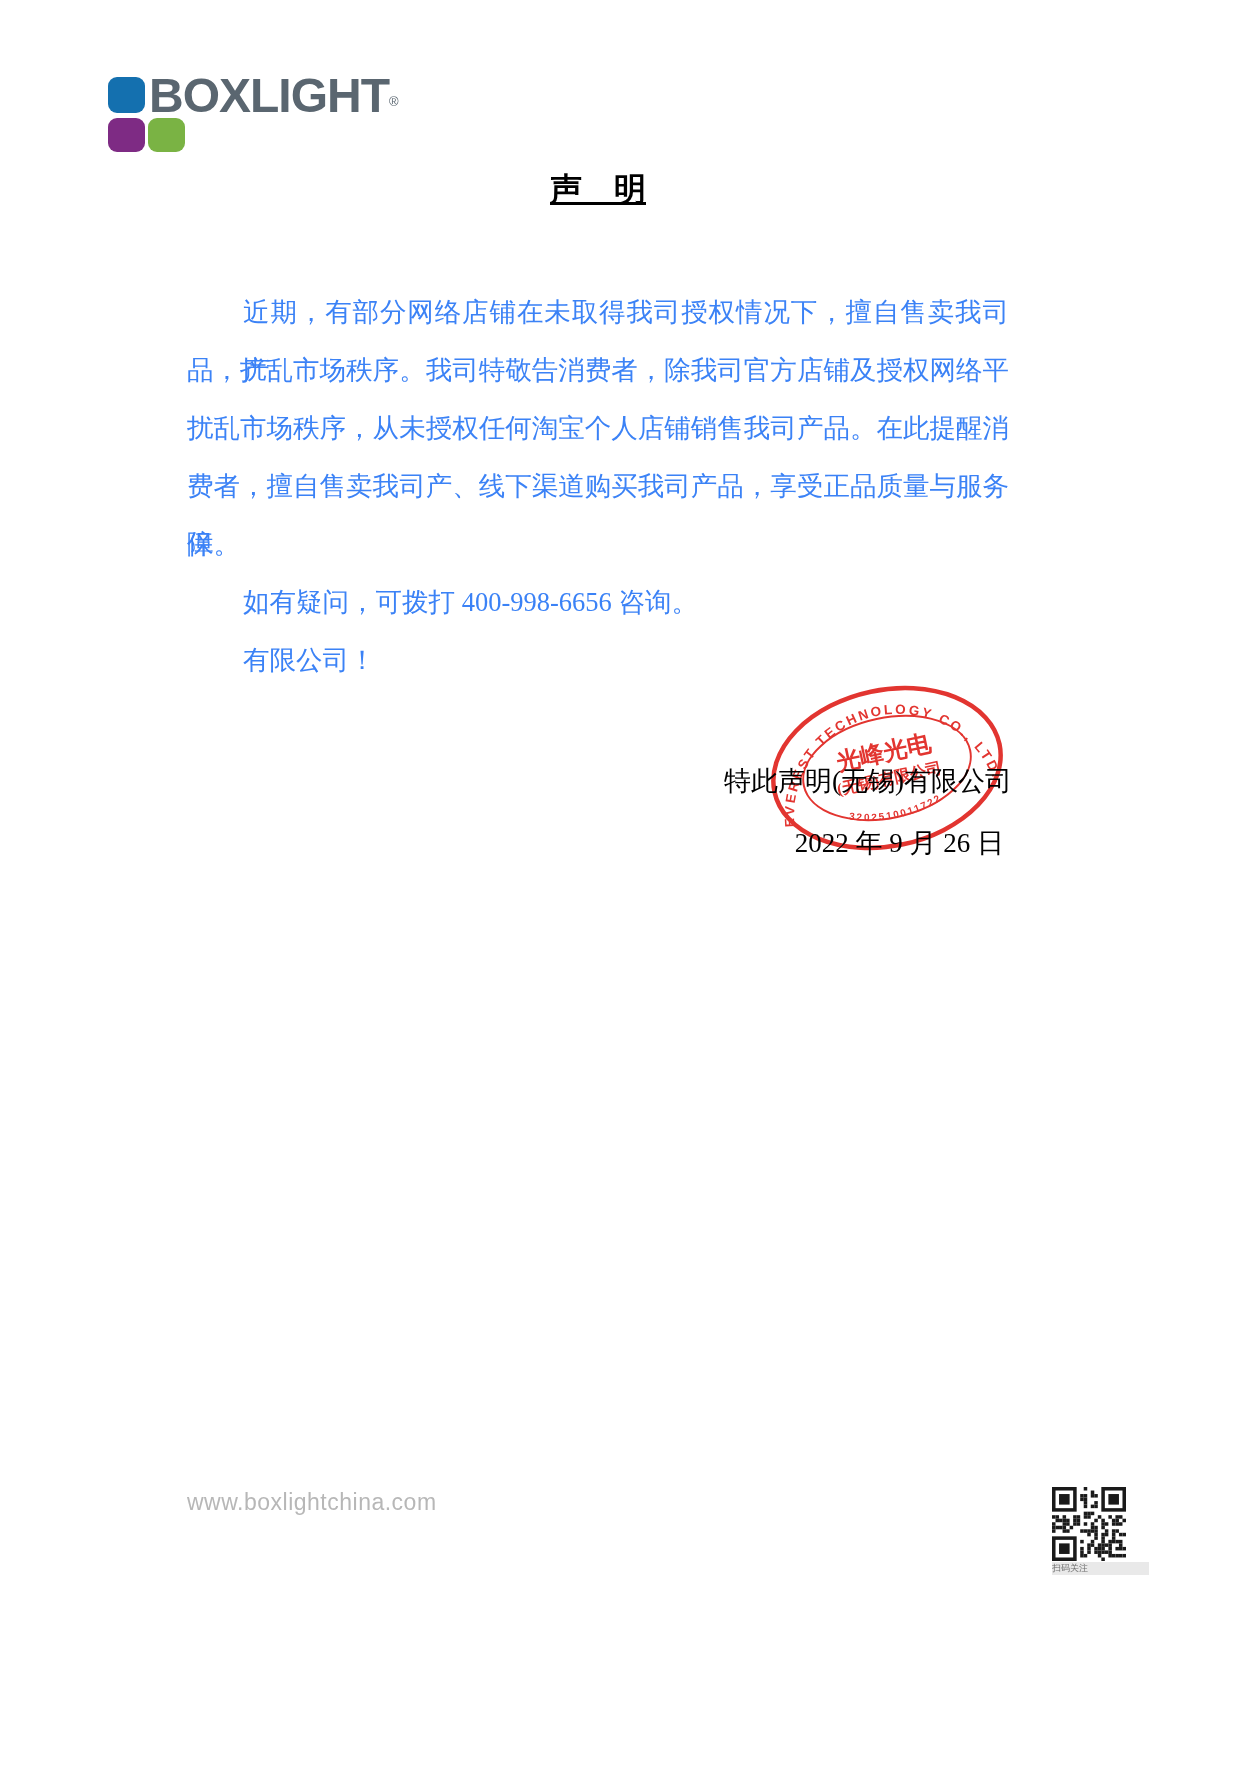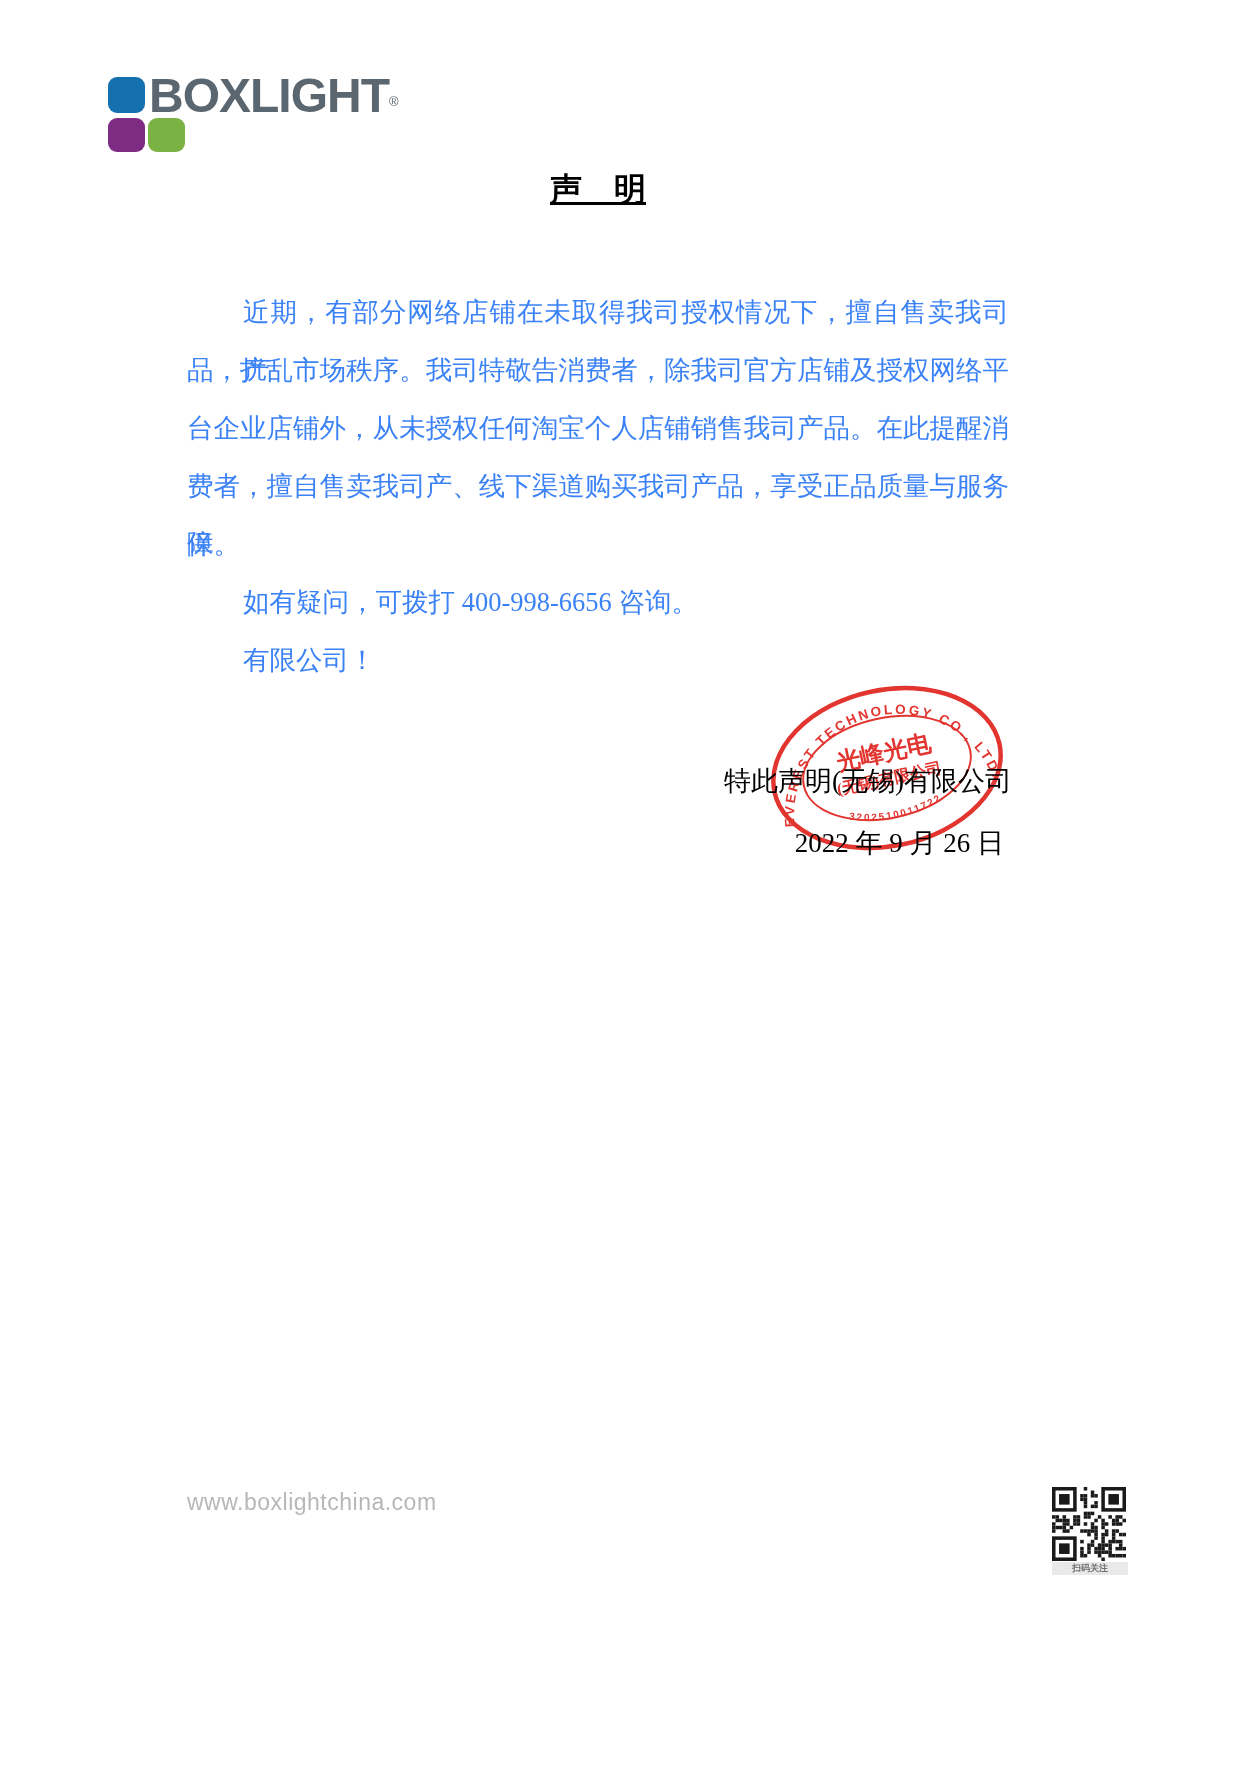--- a/index.html
+++ b/index.html
@@ -61,45 +61,44 @@
   
   .footer-url{
     position:absolute;left:143px;top:1489px;width:822px;height:26px;
     text-align:left;font-family:"Liberation Sans","DejaVu Sans",sans-serif;
     font-size:23px;letter-spacing:.5px;color:#b7b7b7;font-weight:normal;
   }
 
   
   .qr-box{position:absolute;left:1008px;top:1487px;width:74px;height:88px;}
   .qr-caption{
-    position:absolute;left:0;top:75px;width:76px;height:13px;
+    position:absolute;left:0;top:75px;width:97px;height:13px;
     background:#e9e9e9;color:#6f6f6f;
-    font-size:9px;line-height:13px;text-align:center;
+    font-size:9px;line-height:13px;text-align:left;
     font-family:"Liberation Sans","DejaVu Sans",sans-serif;
-    font-weight:bold;
   }
 </style>
 </head>
 <body>
 
 <div class="page">
 
   <div class="logo">
     <div class="sq sq-blue" style="background-color: rgb(20, 112, 175);"></div>
     <div class="sq sq-purple" style="background-color: rgb(126, 43, 132);"></div>
     <div class="sq sq-green" style="background-color: rgb(122, 179, 68);"></div>
     <div class="logo-text"><span>BOXLIGHT</span><span class="logo-reg">®</span></div>
   </div>
 
   <div class="doc-title">声　明</div>
 
   <div class="body-block">
     <div class="line just indent">近期，有部分网络店铺在未取得我司授权情况下，擅自售卖我司产</div>
     <div class="line just">品，扰乱市场秩序。我司特敬告消费者，除我司官方店铺及授权网络平</div>
-    <div class="line just">台企业店铺外，从未授权任何淘宝个人店铺销售我司产品。在此提醒消</div>
+    <div class="line just">扰乱市场秩序，从未授权任何淘宝个人店铺销售我司产品。在此提醒消</div>
     <div class="line just">费者，擅自售卖我司产、线下渠道购买我司产品，享受正品质量与服务保</div>
     <div class="line">障。</div>
     <div class="line indent">如有疑问，可拨打 400-998-6656 咨询。</div>
     <div class="line indent">有限公司！</div>
   </div>
 
   <div class="sig-company">特此声明(无锡)有限公司</div>
   <div class="sig-date">2022 年 9 月 26 日</div>
 
   <div class="stamp">

